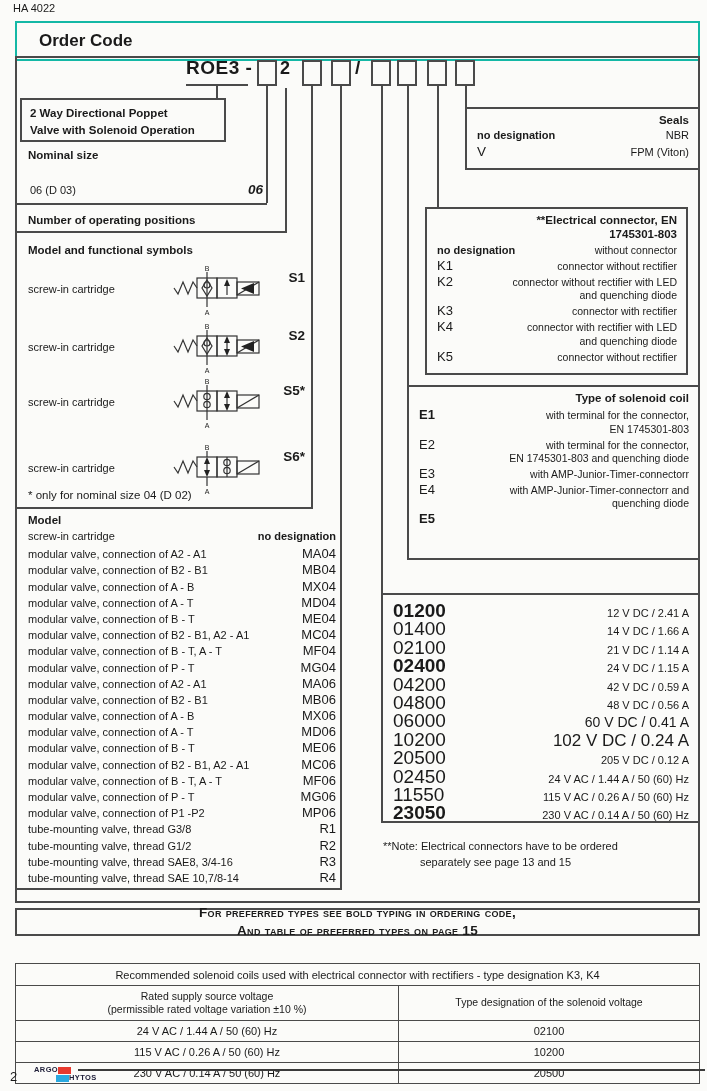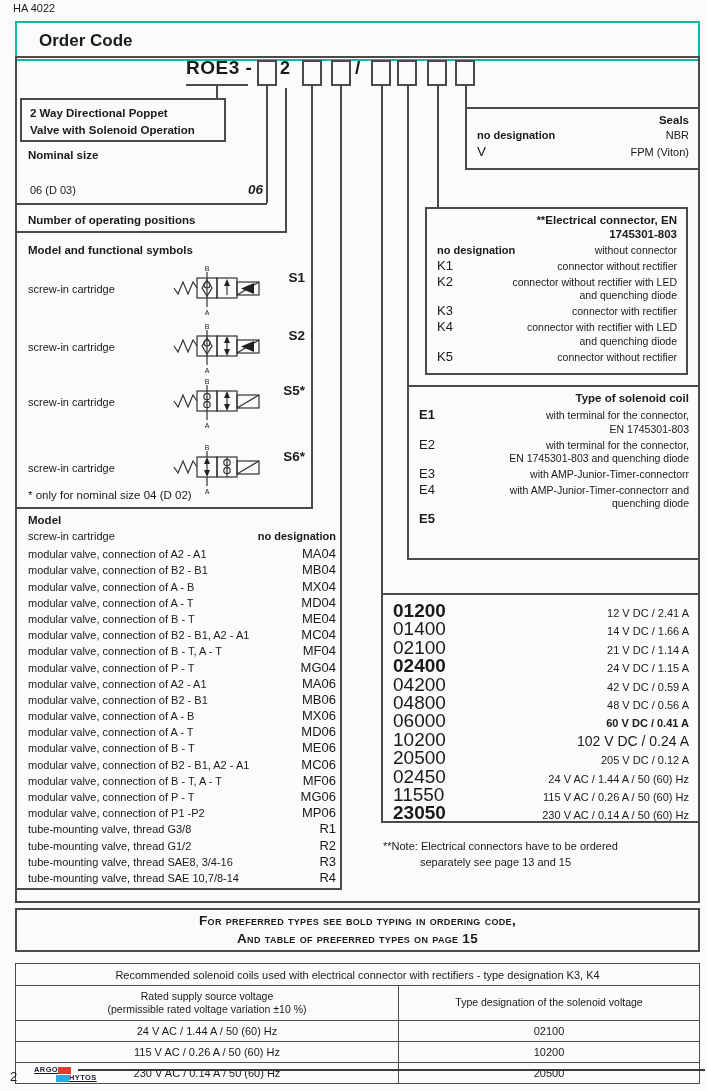--- a/index.html
+++ b/index.html
@@ -31,31 +31,31 @@
   .rbox{position:absolute;border:2px solid #4a4a4a;box-sizing:border-box;padding:4px 9px 4px 10px;}
   .rbox .rtitle{font-weight:bold;font-size:11.5px;text-align:right;white-space:pre-line;line-height:1.25;margin-bottom:2px;}
   .rrow{display:flex;align-items:baseline;margin-top:1px;}
   .rrow .rcode{font-size:13px;flex-shrink:0;}
   .rrow .rcode.bold{font-weight:bold;}
   .rrow .rcode.small-bold{font-size:11px;font-weight:bold;}
   .rrow .rdesc{flex:1;text-align:right;font-size:10.5px;white-space:pre-line;line-height:1.25;}
   .volt-row{display:flex;align-items:baseline;height:17.4px;}
   .volt-row .rcode{font-size:19px;}
   .note-line{position:absolute;font-size:11px;}
-  .banner{position:absolute;left:15px;top:908px;width:685px;height:44px;border:2px solid #4a4a4a;box-sizing:border-box;
+  .banner{position:absolute;left:15px;top:908px;width:685px;height:28px;border:2px solid #4a4a4a;box-sizing:border-box;
           display:flex;flex-direction:column;align-items:center;justify-content:center;}
   .banner div{font-weight:bold;font-size:13.5px;font-variant:small-caps;letter-spacing:.3px;line-height:1.3;}
   .btable{position:absolute;left:15px;top:963px;width:685px;border-collapse:collapse;}
   .btable td{border:1.5px solid #4a4a4a;text-align:center;font-size:10.5px;padding:1px 4px;}
   .btable .t-title{height:19px;font-size:11px;}
   .btable .t-head{height:32px;white-space:pre-line;line-height:1.25;}
   .btable .t-data{height:18px;font-size:11px;}
   .col1{width:374px;}
   .page-num{position:absolute;left:10px;top:1069px;font-size:13px;}
-  .logo{position:absolute;left:34px;top:1066px;line-height:0;text-decoration:underline;}
+  .logo{position:absolute;left:34px;top:1066px;line-height:0;}
   .logo .lrow{display:flex;align-items:center;height:8px;}
   .logo .lrow2{display:flex;align-items:center;height:8px;margin-left:22px;}
   .logo span.word{font-size:7.5px;font-weight:bold;letter-spacing:.4px;color:#20203a;line-height:8px;}
   .logo .blk{width:13px;height:7px;display:inline-block;}
   .valve-svg{position:absolute;left:158px;}
   svg .st{stroke:#333;stroke-width:1.2;fill:none;}
   svg .fl{fill:#222;stroke:none;}
   svg text{font-family:"Liberation Sans",sans-serif;font-size:7px;fill:#222;}
   .foot-rule{position:absolute;left:78px;top:1069px;width:627px;height:2px;background:#3a3a3a;}
 </style>
@@ -379,25 +379,25 @@
     <div class="rrow volt-row">
         <span class="rcode">04200</span>
         <span class="rdesc" style="font-size:11px;">42 V DC / 0.59 A</span>
       </div>
     <div class="rrow volt-row">
         <span class="rcode">04800</span>
         <span class="rdesc" style="font-size:11px;">48 V DC / 0.56 A</span>
       </div>
     <div class="rrow volt-row">
         <span class="rcode">06000</span>
-        <span class="rdesc" style="font-size:11px;font-weight:bold;">60 V DC / 0.41 A</span>
+        <span class="rdesc" style="font-size:14px;">60 V DC / 0.41 A</span>
       </div>
     <div class="rrow volt-row">
         <span class="rcode">10200</span>
-        <span class="rdesc" style="font-size:14px;">102 V DC / 0.24 A</span>
+        <span class="rdesc" style="font-size:17px;">102 V DC / 0.24 A</span>
       </div>
     <div class="rrow volt-row">
         <span class="rcode">20500</span>
         <span class="rdesc" style="font-size:11px;">205 V DC / 0.12 A</span>
       </div>
     <div class="rrow volt-row">
         <span class="rcode">02450</span>
         <span class="rdesc" style="font-size:11px;">24 V AC / 1.44 A / 50 (60) Hz</span>
       </div>
     <div class="rrow volt-row">

